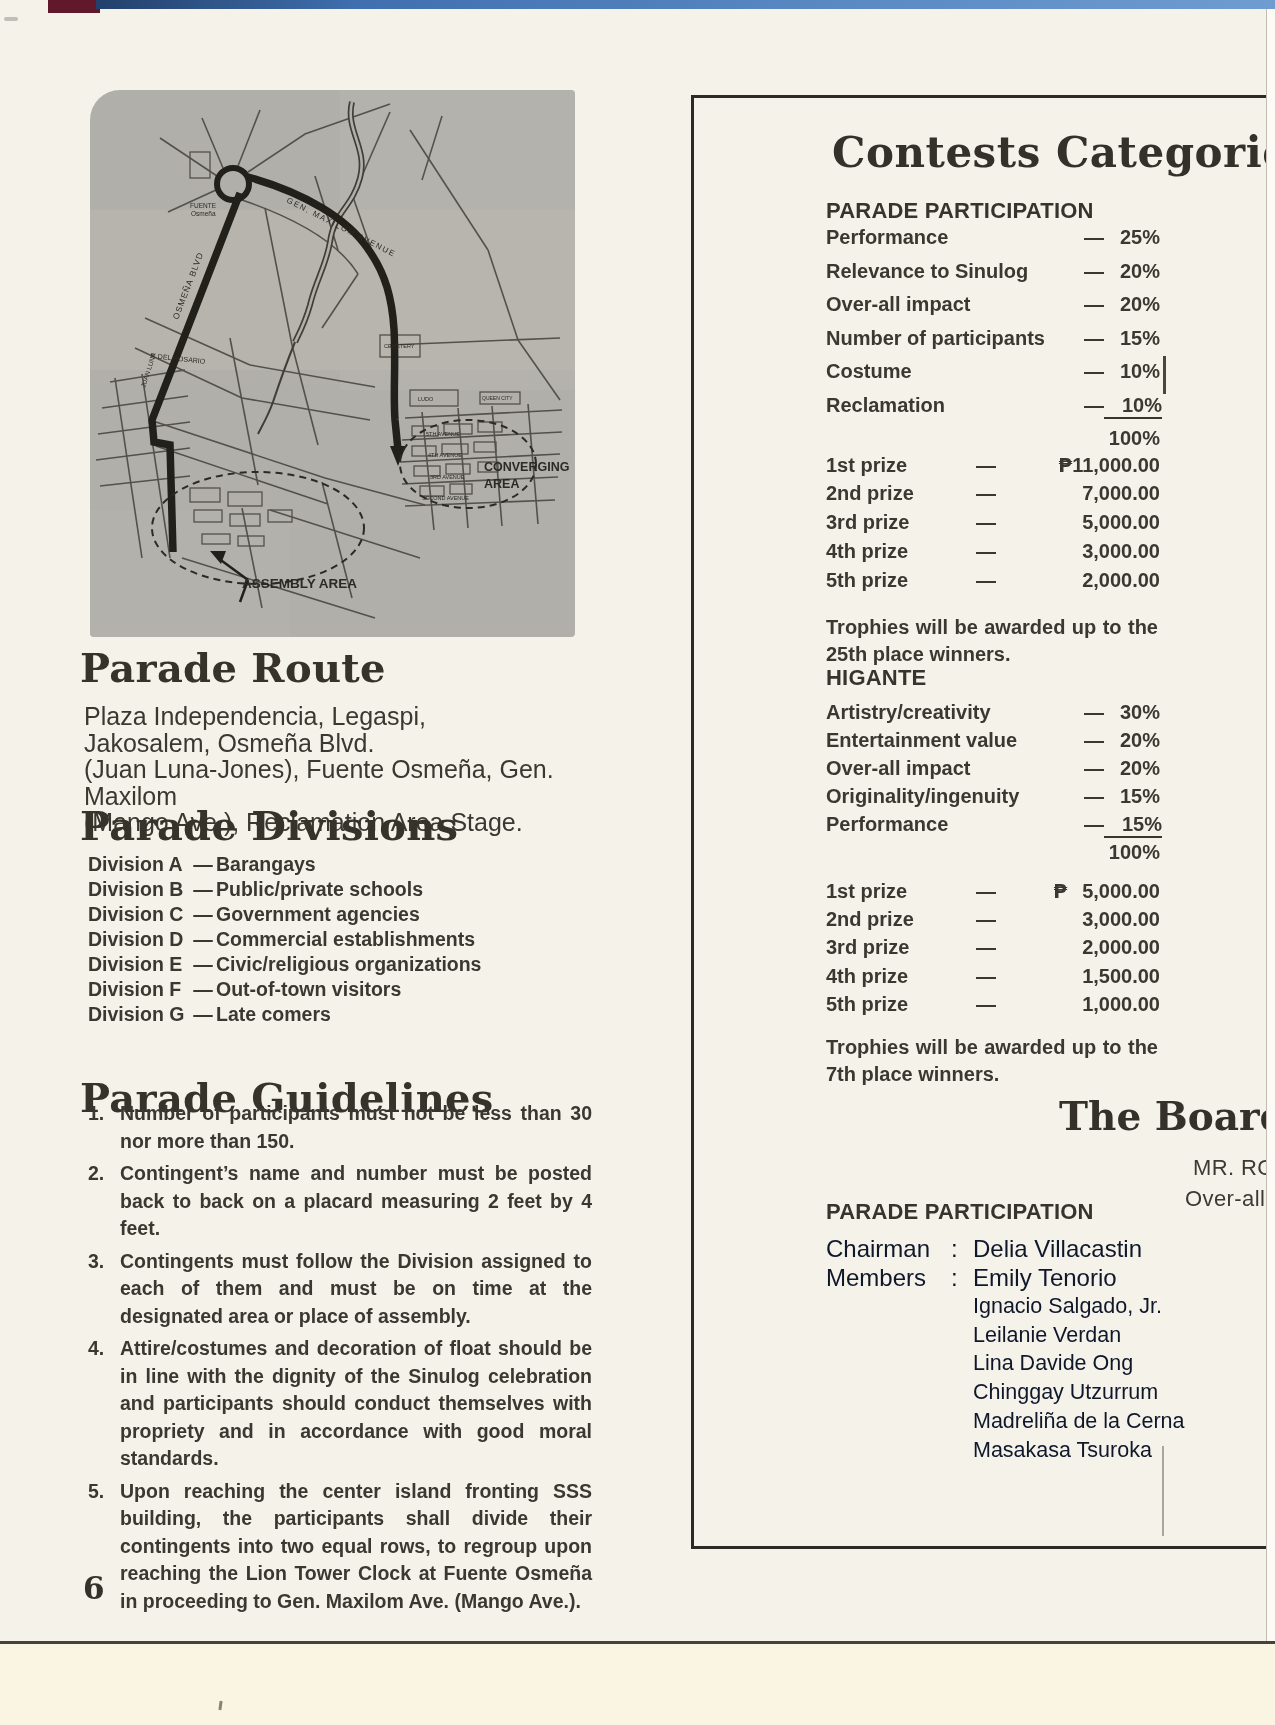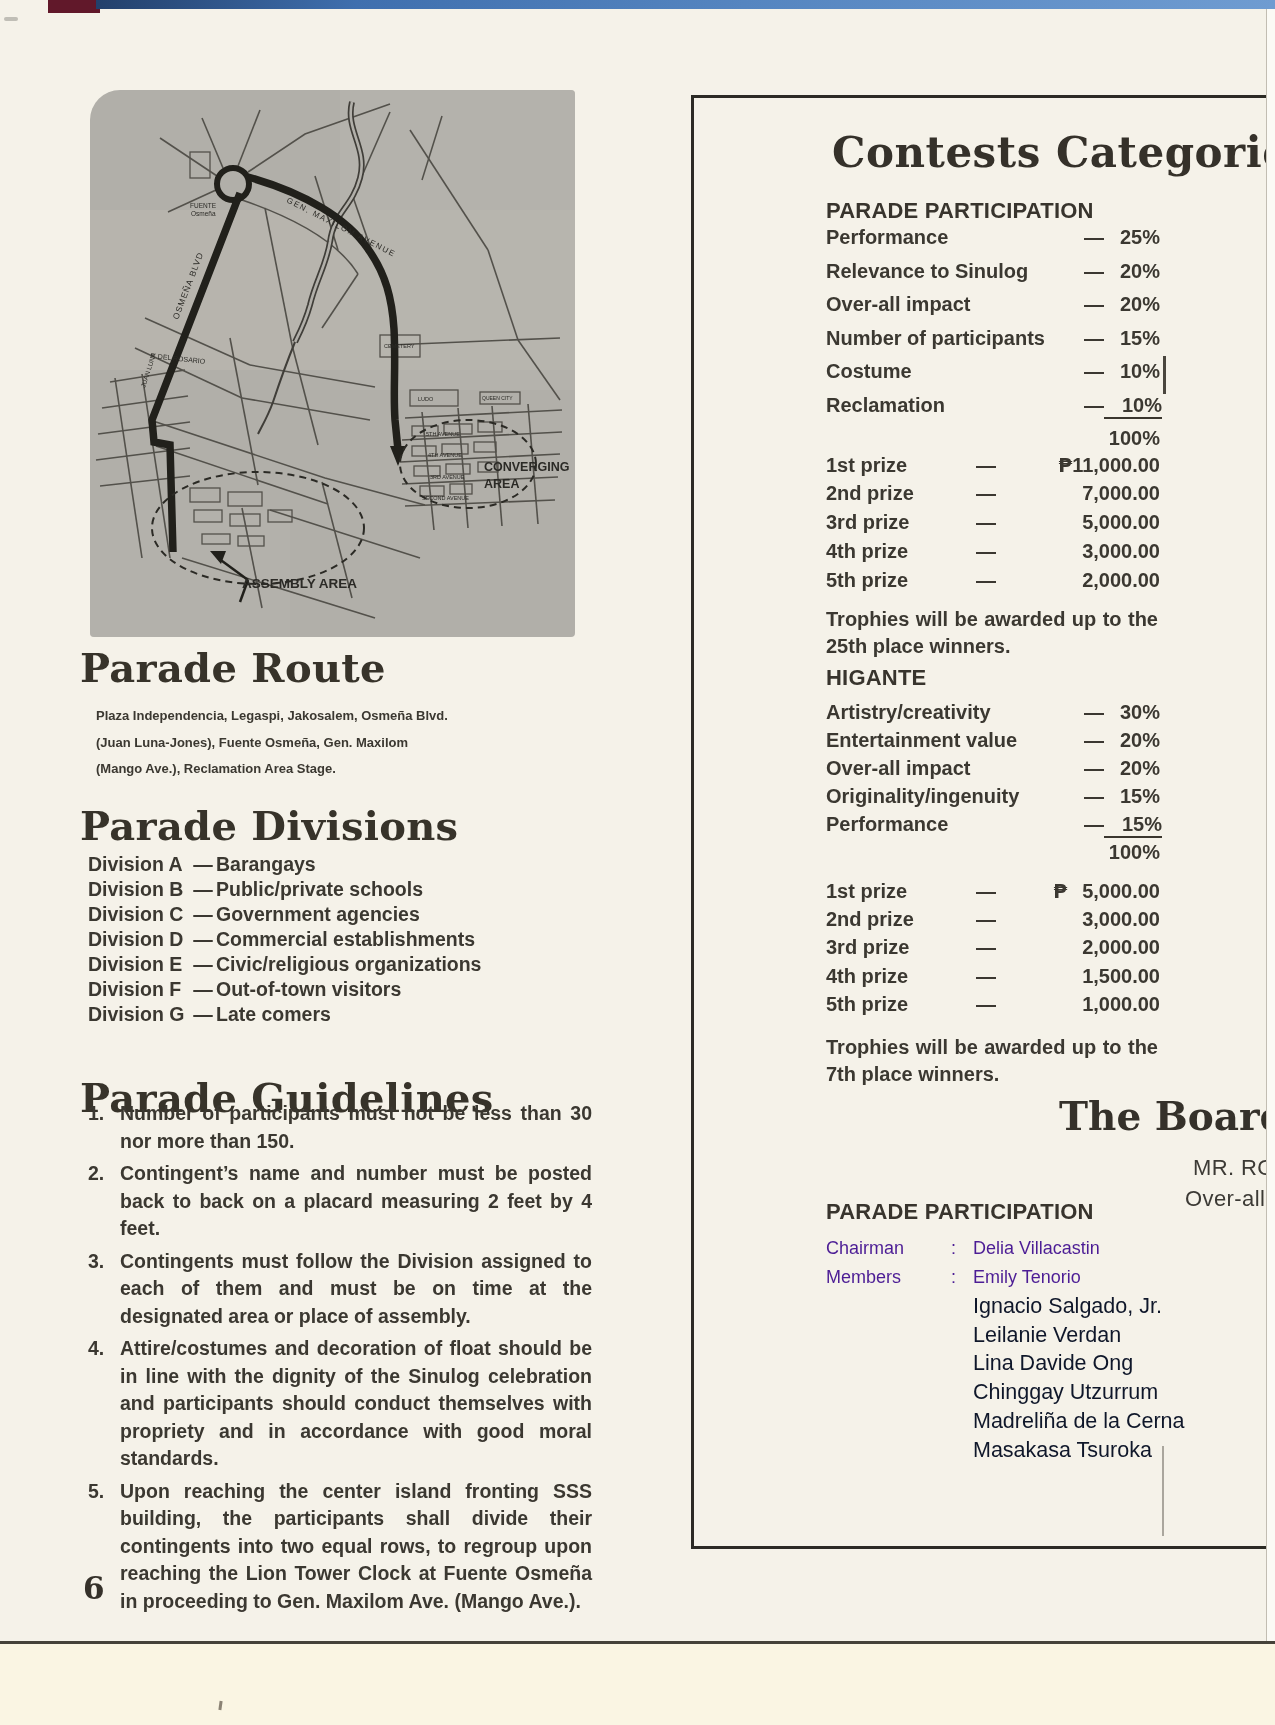--- a/index.html
+++ b/index.html
@@ -18,21 +18,21 @@
   .stray2{position:absolute;left:1162px;top:1446px;width:2px;height:90px;background:#6b675e;opacity:.55;z-index:29;}
   .bottom-line{position:absolute;left:0;top:1641px;width:1275px;height:3px;background:#45423a;z-index:31;}
   .bottom-band{position:absolute;left:0;top:1644px;width:1275px;height:81px;background:#faf5e3;z-index:31;}
   .tickmark{position:absolute;left:219px;top:1701px;width:3px;height:9px;background:#8a8274;transform:rotate(8deg);z-index:32;}
 
   
   .maphold{position:absolute;left:90px;top:90px;width:485px;height:547px;border-radius:30px 4px 4px 4px;overflow:hidden;}
 
   
   .h-left{font-size:40px;}
-  .route-para{position:absolute;left:84px;top:703px;width:470px;font-size:13px;font-weight:700;line-height:26.5px;margin-left:12px;}
+  .route-para{position:absolute;left:84px;top:703px;width:470px;font-size:25px;font-weight:400;line-height:26.5px;}
   .drow{display:flex;font-size:19.5px;font-weight:700;height:25px;align-items:baseline;}
   .dlabel{width:102px;}
   .ddash{width:26px;text-align:center;}
   .gitem{display:flex;margin-bottom:5px;font-size:19.5px;font-weight:700;line-height:27.5px;}
   .gnum{width:32px;}
   .gtext{width:472px;text-align:justify;}
   .pagenum{position:absolute;left:83px;top:1570px;font-family:"DejaVu Serif",serif;font-weight:700;font-size:31px;color:#35312a;}
 
   
   .cbox{position:absolute;left:691px;top:95px;width:599px;height:1448px;border:3px solid #2c2a25;border-right:none;}
@@ -52,32 +52,32 @@
   .ctotal{height:26px;text-align:right;font-size:20px;font-weight:700;}
   .prow{display:flex;align-items:baseline;font-size:20px;font-weight:700;justify-content:space-between;}
   .sec-parade .prow{height:29px;}
   .sec-hig .prizes{margin-top:12px;}
   .sec-hig .prow{height:28.5px;}
   .plabel{width:150px;}
   .pdash{width:40px;}
   .pamt{flex:1;display:flex;justify-content:flex-end;align-items:baseline;}
   .pcur{font-family:"DejaVu Sans",sans-serif;}
   .pcur.gap{margin-right:15px;}
-  .note{width:332px;text-align:justify;line-height:27px;margin-top:8px;font-size:20px;font-weight:700;}
+  .note{width:332px;text-align:justify;line-height:27px;margin-top:16px;font-size:20px;font-weight:700;}
   .sec-hig .note{margin-top:12px;}
 
   .board-head{position:absolute;left:365px;top:995px;font-family:"DejaVu Serif",serif;font-weight:700;
               font-size:39px;color:#35312a;white-space:nowrap;}
   .partial{position:absolute;font-size:22px;font-weight:400;color:#3c3a35;letter-spacing:.4px;white-space:nowrap;}
   .partial-name{left:499px;top:1057px;}
   .partial-role{left:491px;top:1088px;}
 
   .sec-com{top:1101px;width:360px;}
   .sec-com .sechead{margin-bottom:9px;}
-  .comrow{display:flex;font-size:18px;font-weight:400;line-height:29px;color:#4c1d95;}
+  .comrow{display:flex;font-size:24px;font-weight:400;line-height:29px;color:#0f172a;}
   .comlabel{width:125px;}
   .comcolon{width:22px;}
   .comcont{padding-left:147px;font-size:21.5px;font-weight:400;line-height:28.7px;color:#0f172a;}
 
   svg text{font-family:"Liberation Sans","DejaVu Sans",sans-serif;}
 </style>
 </head>
 <body>
 
 <div class="page">

